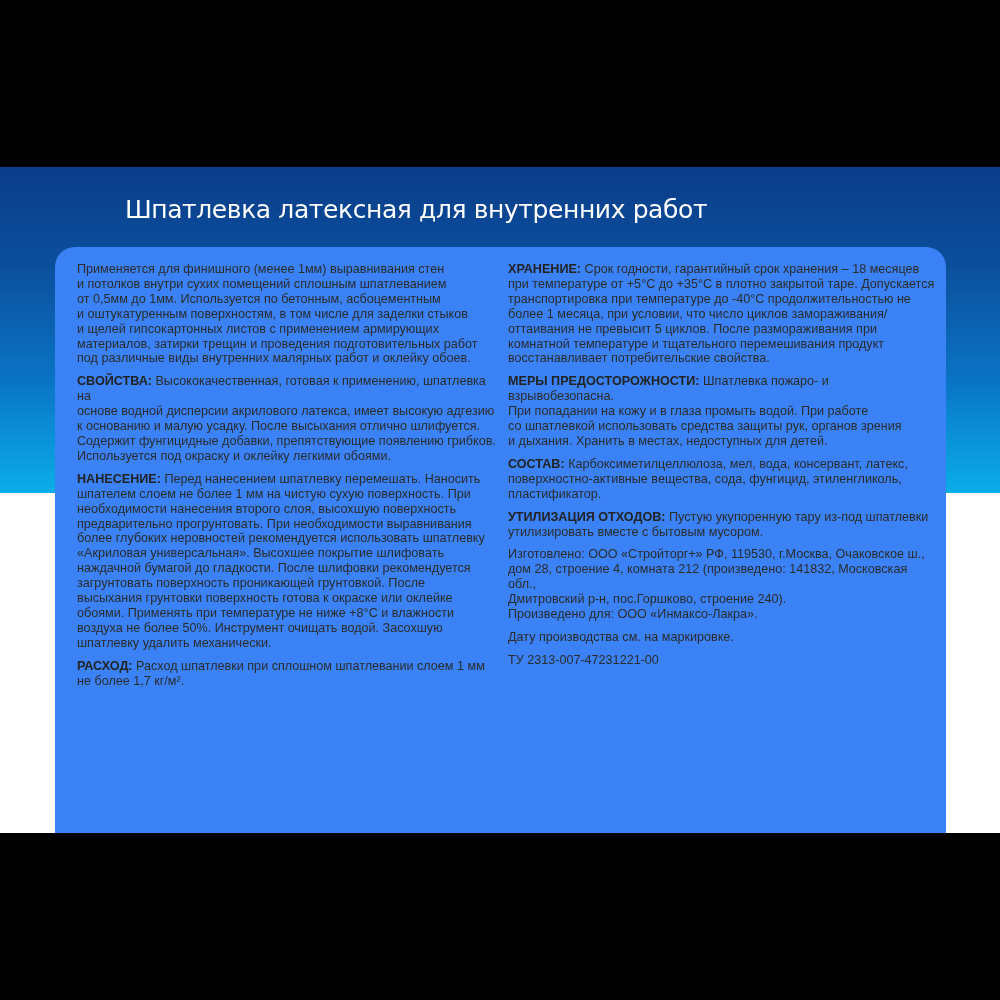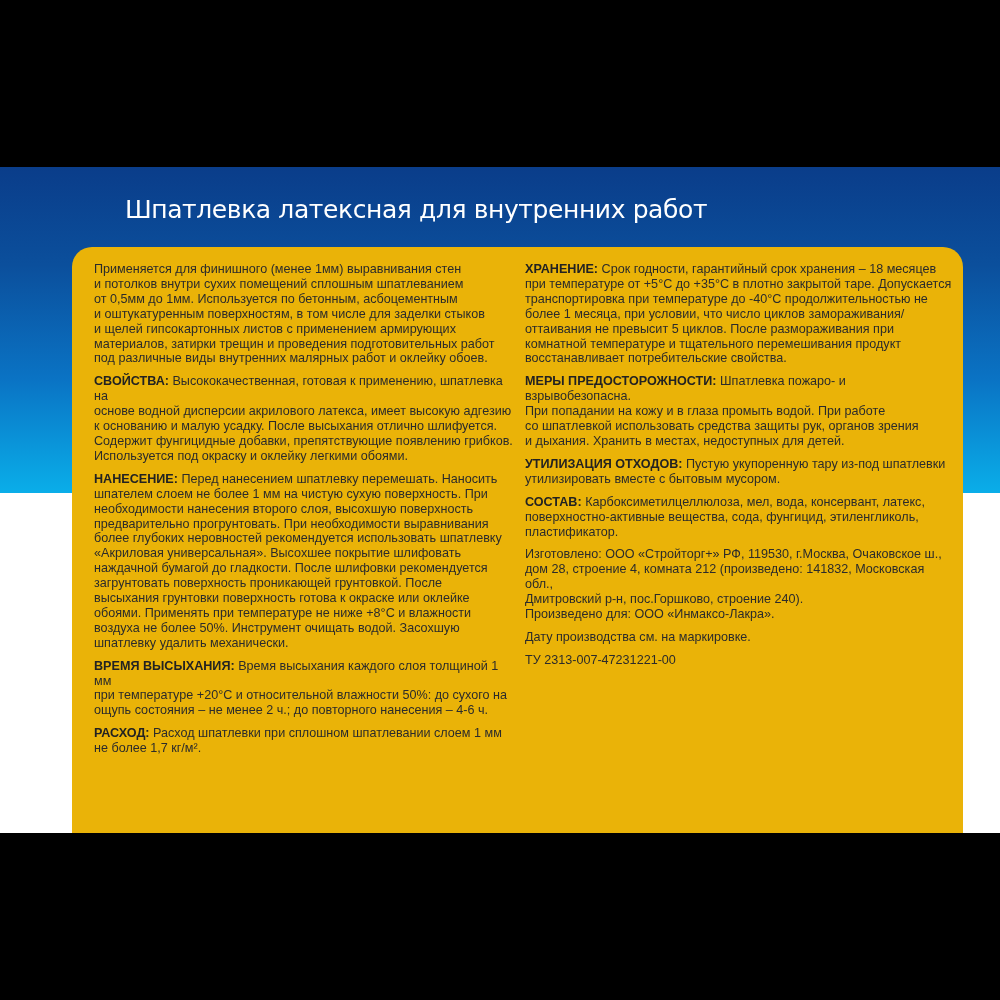--- a/index.html
+++ b/index.html
@@ -10,22 +10,22 @@
   .panel { position: absolute; left: 0; top: 167px; width: 1000px; height: 666px; background: #fff; }
   .header-band {
     position: absolute; left: 0; top: 0; width: 1000px; height: 326px;
     background: linear-gradient(180deg, #0a3d8a 0%, #0b4f9c 30%, #0a73c4 65%, #0aaee9 100%);
   }
   .title {
     position: absolute; left: 0; top: 28px; width: 832px; text-align: center;
     color: #fff; font-family: "DejaVu Sans", sans-serif; font-size: 25px; font-weight: normal; letter-spacing: -0.4px;
   }
   .card {
-    position: absolute; left: 72px; top: 80px; width: 891px; height: 600px;
-    background: #eab308; border-radius: 20px 20px 0 0;
+    position: absolute; left: 55px; top: 80px; width: 891px; height: 600px;
+    background: #3b82f6; border-radius: 20px 20px 0 0;
   }
   .col { position: absolute; top: 15px; font-size: 12.6px; line-height: 14.9px; color: #2b2b2b; }
   .col-left { left: 22px; width: 420px; }
   .col-right { left: 453px; width: 430px; }
   .para { margin-bottom: 8px; white-space: pre-line; }
   .para b { font-weight: bold; color: #222; }
 </style>
 </head>
 <body>
 
@@ -55,44 +55,41 @@
 необходимости нанесения второго слоя, высохшую поверхность
 предварительно прогрунтовать. При необходимости выравнивания
 более глубоких неровностей рекомендуется использовать шпатлевку
 «Акриловая универсальная». Высохшее покрытие шлифовать
 наждачной бумагой до гладкости. После шлифовки рекомендуется
 загрунтовать поверхность проникающей  грунтовкой. После
 высыхания грунтовки поверхность готова к окраске или оклейке
 обоями. Применять при температуре не ниже +8°С и влажности
 воздуха не более 50%. Инструмент очищать водой. Засохшую
 шпатлевку удалить механически.</span></p>
-      <p class="para"><b>ВРЕМЯ ВЫСЫХАНИЯ:</b><span>  Время высыхания каждого слоя толщиной 1 мм
-при температуре +20°С и относительной влажности 50%: до сухого на
-ощупь состояния – не менее 2 ч.; до повторного нанесения – 4-6 ч.</span></p>
       <p class="para"><b>РАСХОД:</b><span> Расход шпатлевки при сплошном шпатлевании слоем 1 мм
 не более 1,7 кг/м².</span></p>
     </div>
 
     <div class="col col-right">
       <p class="para"><b>ХРАНЕНИЕ:</b><span> Срок годности, гарантийный срок хранения – 18 месяцев
 при температуре от +5°С до +35°С в плотно закрытой таре. Допускается
 транспортировка при температуре до -40°С продолжительностью не
 более 1 месяца, при условии, что число циклов замораживания/
 оттаивания не превысит 5 циклов. После размораживания при
 комнатной температуре и тщательного перемешивания продукт
 восстанавливает потребительские свойства.</span></p>
       <p class="para"><b>МЕРЫ ПРЕДОСТОРОЖНОСТИ:</b><span> Шпатлевка пожаро- и взрывобезопасна.
 При попадании на кожу и в глаза промыть водой. При работе
 со шпатлевкой использовать средства защиты рук, органов зрения
 и дыхания. Хранить в местах, недоступных для детей.</span></p>
-      <p class="para"><b>УТИЛИЗАЦИЯ ОТХОДОВ:</b><span> Пустую укупоренную тару из-под шпатлевки
-утилизировать вместе с бытовым мусором.</span></p>
       <p class="para"><b>СОСТАВ:</b><span> Карбоксиметилцеллюлоза, мел, вода, консервант, латекс,
 поверхностно-активные вещества, сода, фунгицид, этиленгликоль,
 пластификатор.</span></p>
+      <p class="para"><b>УТИЛИЗАЦИЯ ОТХОДОВ:</b><span> Пустую укупоренную тару из-под шпатлевки
+утилизировать вместе с бытовым мусором.</span></p>
       <p class="para"><span>Изготовлено: ООО «Стройторг+» РФ, 119530, г.Москва, Очаковское ш.,
 дом 28, строение 4, комната 212 (произведено: 141832, Московская обл.,
 Дмитровский р-н, пос.Горшково, строение 240).
 Произведено для: ООО «Инмаксо-Лакра».</span></p>
       <p class="para"><span>Дату производства см. на маркировке.</span></p>
       <p class="para"><span>ТУ 2313-007-47231221-00</span></p>
     </div>
   </div>
 </div>
 

